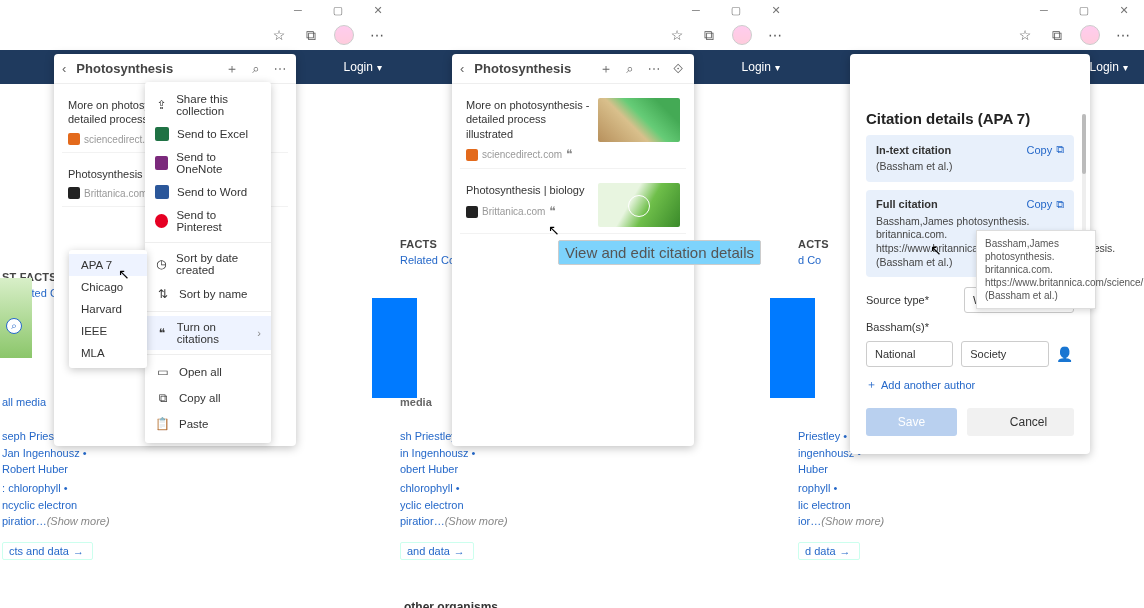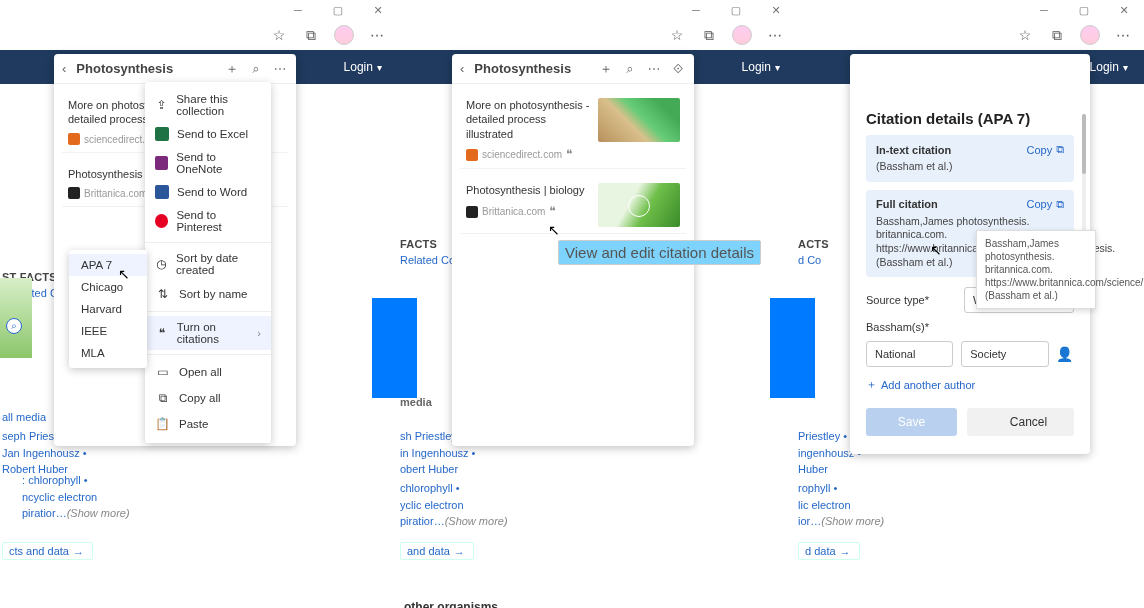--- a/index.html
+++ b/index.html
@@ -114,29 +114,29 @@
     <span><span>Login</span><span class="caret">▾</span></span>
   </div>
 
   <div class="page-bg">
     <div class="fast-facts" style="left:2px; top:154px;margin-top:33px;">
       <div class="ff-title">ST FACTS</div>
       <div>• <span class="ff-link">Related Co</span></div>
     </div>
     <div class="pg-leaf" style="top:194px;"></div>
     <div class="pg-zoom" style="top:234px;">⌕</div>
-    <div class="fast-facts" style="left:2px; top:327px;">
+    <div class="fast-facts" style="left:2px; top:312px;">
       <span class="ff-link">all media</span>
     </div>
     <div class="people-box" style="left:2px; top:344px;">
       <div><span>seph Priestley</span> •</div>
       <div><span>Jan Ingenhousz</span> •</div>
       <div><span style="color:#2568c9">Robert Huber</span></div>
     </div>
-    <div class="chloro-box" style="left:2px; top:388px;margin-left:20px;">
+    <div class="chloro-box" style="left:2px; top:396px;">
       <div>: <span>chlorophyll</span> •</div>
       <div><span>ncyclic electron</span></div>
       <div><span>piratior</span>…<span class="show-more">(Show more)</span></div>
     </div>
     <div class="facts-btn" style="left:2px; top:458px;">
       <span>cts and data</span><span class="arrow">→</span>
     </div>
   </div>
 
   <div class="flyout">

